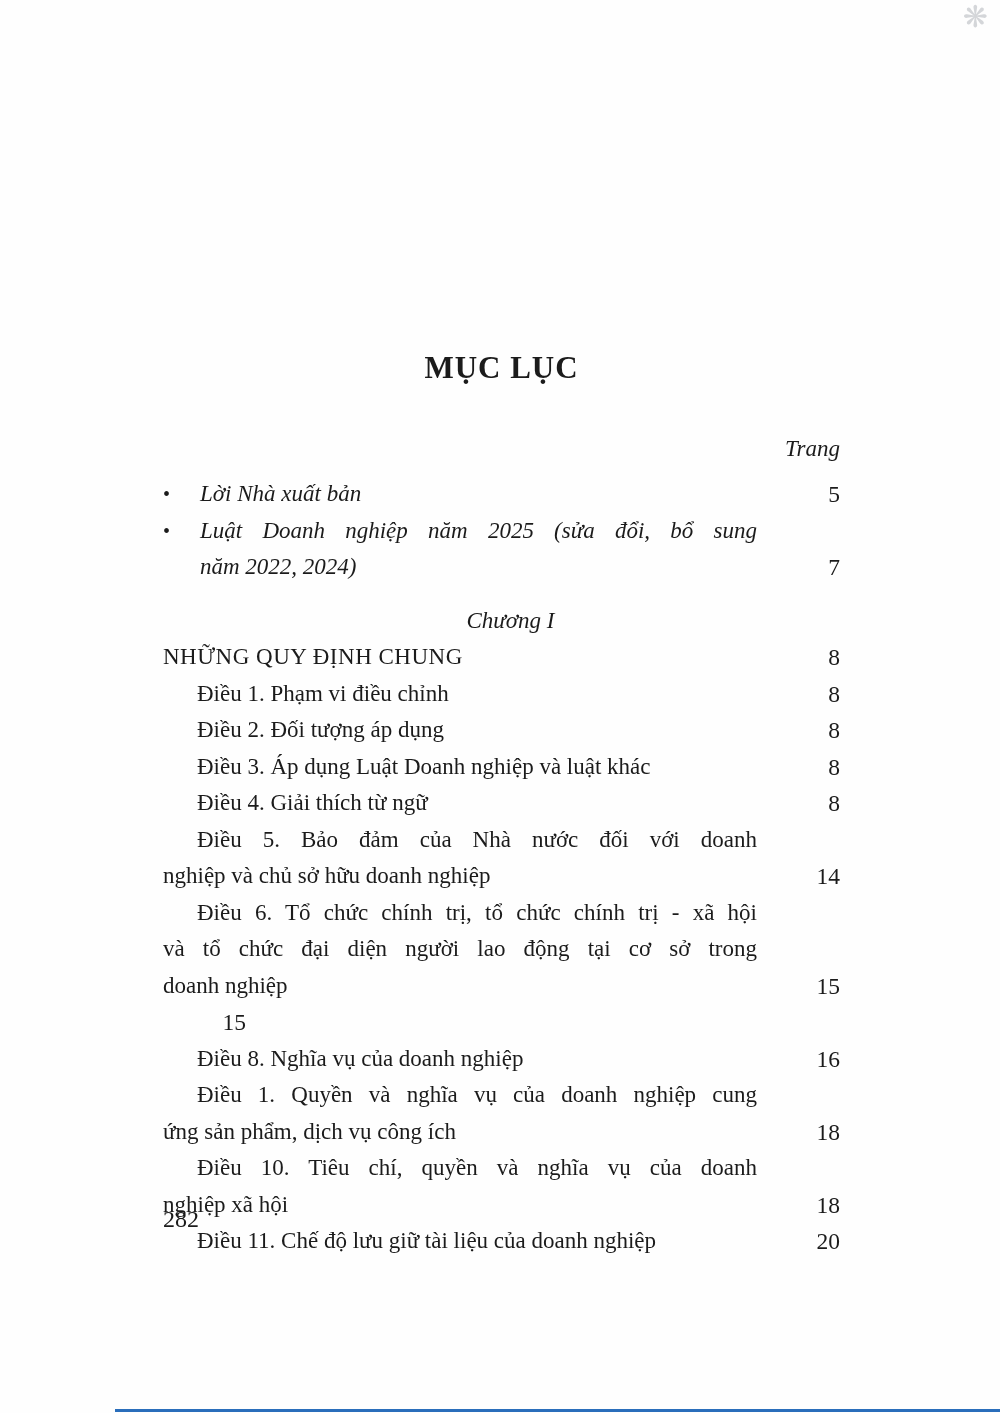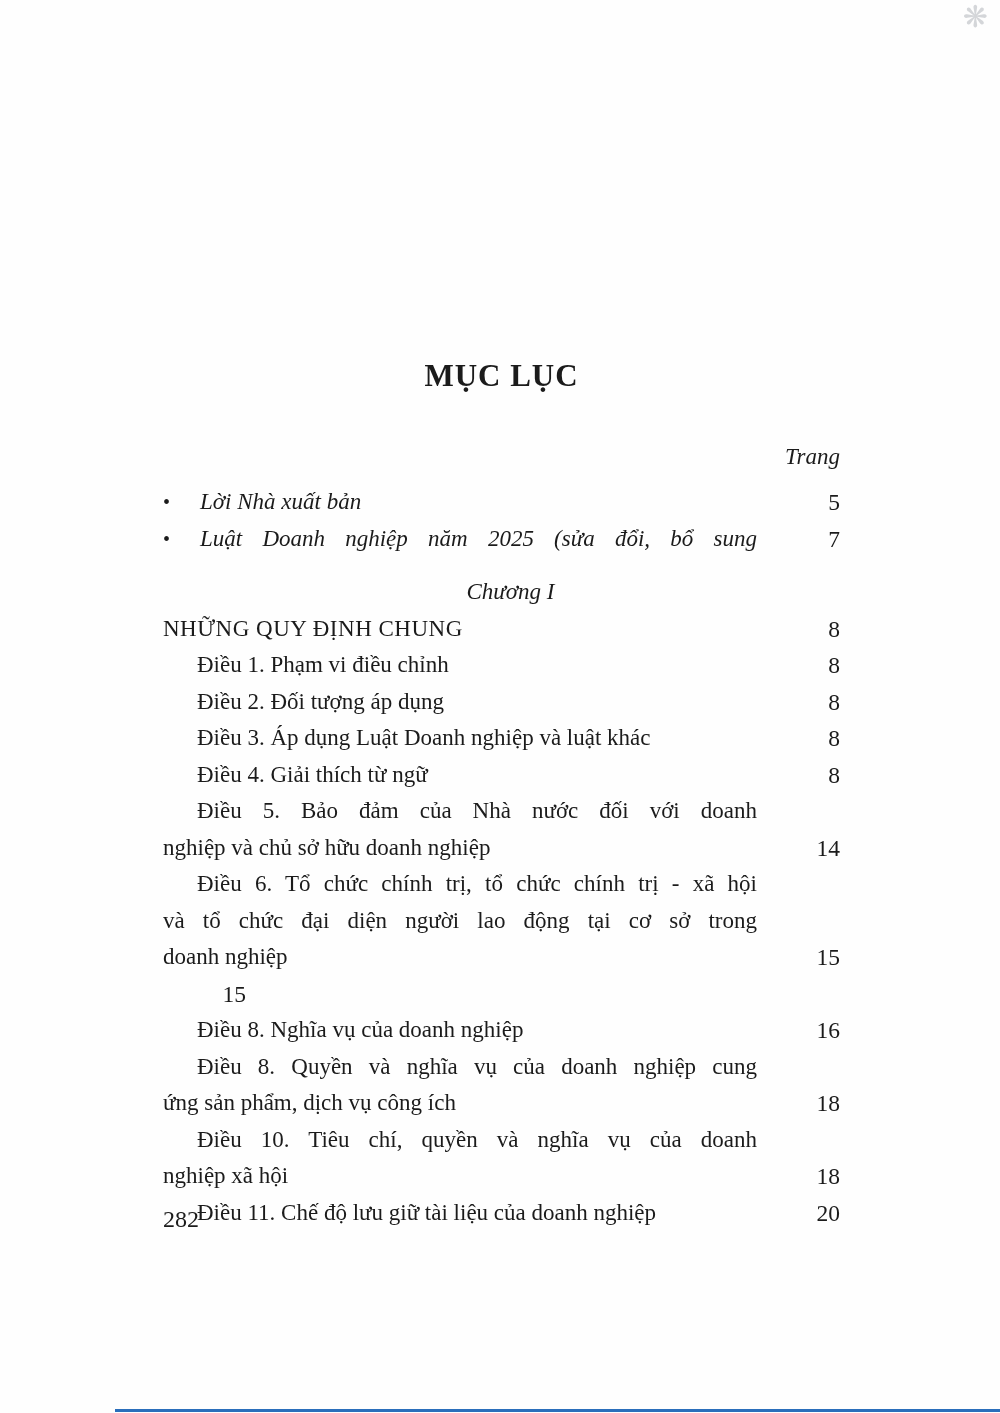--- a/index.html
+++ b/index.html
@@ -18,21 +18,21 @@
   .corner-icon {
     position: absolute; top: 2px; right: 12px;
     font-size: 30px; line-height: 30px;
     color: #d4d6d9;
     user-select: none;
   }
   .content {
     position: absolute; left: 163px; top: 340px; width: 677px;
   }
   .doc-title {
-    margin: 16px;
+    margin: 8px;
     font-size: 31px; line-height: 40px;
     font-weight: bold;
     letter-spacing: 1px;
     text-align: center;
   }
   .col-header {
     margin-top: 46px;
     font-size: 23px; line-height: 30px;
     font-style: italic;
     text-align: right;
@@ -90,20 +90,21 @@
           </div>
         </div>
         <div class="row-page">5</div>
       </div>
 
       <div class="row bullet-row">
         <div class="row-text">
           <div class="bullet-marker">•</div>
           <div class="bullet-body">
             <div class="line stretch">Luật Doanh nghiệp năm 2025 (sửa đổi, bổ sung</div>
+            <div class="line">năm 2022, 2024)</div>
           </div>
         </div>
         <div class="row-page">7</div>
       </div>
 
       <div class="chapter-label">Chương I</div>
       <div class="row">
         <div class="row-text chapter-title-text">NHỮNG QUY ĐỊNH CHUNG</div>
         <div class="row-page">8</div>
       </div>
@@ -159,21 +160,21 @@
 
       <div class="row">
         <div class="row-text">
           <div class="line indent">Điều 8. Nghĩa vụ của doanh nghiệp</div>
         </div>
         <div class="row-page">16</div>
       </div>
 
       <div class="row">
         <div class="row-text">
-          <div class="line indent stretch">Điều 8. Quyền và nghĩa vụ của doanh nghiệp cung</div>
+          <div class="line indent stretch">Điều 1. Quyền và nghĩa vụ của doanh nghiệp cung</div>
           <div class="line">ứng sản phẩm, dịch vụ công ích</div>
         </div>
         <div class="row-page">18</div>
       </div>
 
       <div class="row">
         <div class="row-text">
           <div class="line indent stretch">Điều 10. Tiêu chí, quyền và nghĩa vụ của doanh</div>
           <div class="line">nghiệp xã hội</div>
         </div>

